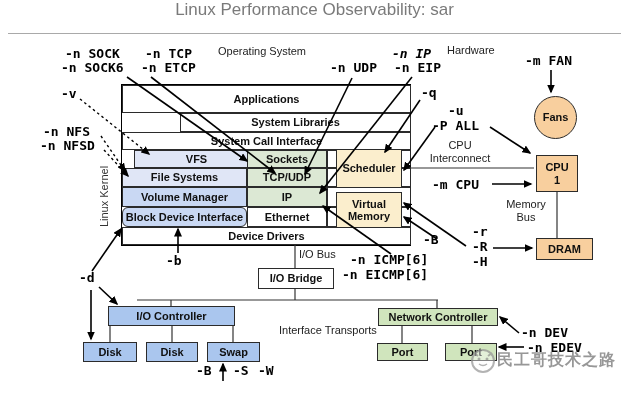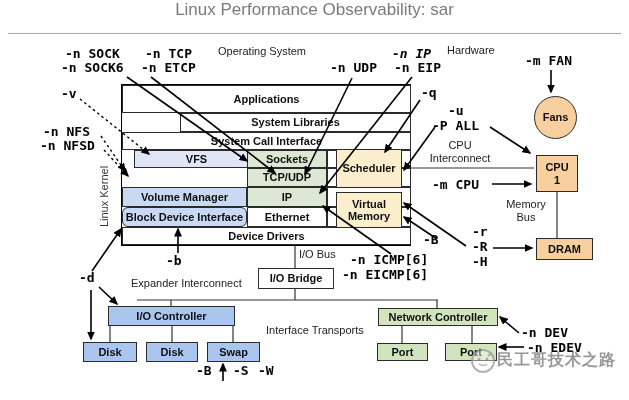--- a/index.html
+++ b/index.html
@@ -73,20 +73,21 @@
   <div class="opt" style="left:527px;top:340px;">-n EDEV</div>
 
   <div class="outer"></div>
   <div class="rot">Linux Kernel</div>
 
   <div class="cell" style="left:122px;top:85px;width:289px;height:28px;background:#fff;">Applications</div>
   <div class="cell" style="left:180px;top:113px;width:231px;height:19px;background:#fff;">System Libraries</div>
   <div class="cell" style="left:122px;top:132px;width:289px;height:18px;background:#fff;">System Call Interface</div>
 
   <div class="cell" style="left:122px;top:150px;width:125px;height:18px;background:#e0e6f6;margin-left:12px;">VFS</div>
+  <div class="cell" style="left:122px;top:168px;width:125px;height:19px;background:#e0e6f6;">File Systems</div>
   <div class="cell" style="left:122px;top:187px;width:125px;height:20px;background:#c9d8f3;">Volume Manager</div>
   <div class="cell" style="left:122px;top:207px;width:125px;height:20px;background:#c9d8f3;border-radius:6px;">Block Device Interface</div>
 
   <div class="cell" style="left:247px;top:150px;width:80px;height:18px;background:#dce8d4;">Sockets</div>
   <div class="cell" style="left:247px;top:168px;width:80px;height:19px;background:#dce8d4;">TCP/UDP</div>
   <div class="cell" style="left:247px;top:187px;width:80px;height:20px;background:#dce8d4;">IP</div>
   <div class="cell" style="left:247px;top:207px;width:80px;height:20px;background:#fff;">Ethernet</div>
 
   <div class="cell" style="left:327px;top:150px;width:84px;height:18px;background:#fff;"></div>
   <div class="cell" style="left:327px;top:168px;width:84px;height:19px;background:#fff;"></div>
@@ -103,23 +104,22 @@
     <div>CPU</div>
     <div>1</div>
   </div>
   <div class="cell" style="left:536px;top:238px;width:57px;height:22px;background:#f8cf9e;">DRAM</div>
 
   <div class="capblock" style="left:424px;top:139px;width:72px;text-align:center;">CPU Interconnect</div>
   <div class="capblock" style="left:500px;top:198px;width:52px;">Memory Bus</div>
 
   <div class="cap" style="left:299px;top:248px;">I/O Bus</div>
   <div class="cell" style="left:258px;top:268px;width:76px;height:21px;background:#fff;">I/O Bridge</div>
-  <div class="cap" style="left:131px;top:277px;">Expander Interconnect</div>
   <div class="cell" style="left:108px;top:306px;width:127px;height:20px;background:#aac6ee;">I/O Controller</div>
-  <div class="cap" style="left:266px;top:324px;">Interface Transports</div>
+  <div class="cap" style="left:279px;top:324px;">Interface Transports</div>
   <div class="cell" style="left:83px;top:342px;width:54px;height:20px;background:#aac6ee;">Disk</div>
   <div class="cell" style="left:146px;top:342px;width:52px;height:20px;background:#aac6ee;">Disk</div>
   <div class="cell" style="left:207px;top:342px;width:53px;height:20px;background:#aac6ee;">Swap</div>
   <div class="cell" style="left:378px;top:308px;width:120px;height:18px;background:#d0e5bd;">Network Controller</div>
   <div class="cell" style="left:377px;top:343px;width:51px;height:18px;background:#d0e5bd;">Port</div>
   <div class="cell" style="left:445px;top:343px;width:52px;height:18px;background:#d0e5bd;">Port</div>
 
   <svg class="wires" width="629" height="400" viewBox="0 0 629 400">
     <defs>
       <marker id="ah" markerWidth="9" markerHeight="8" refX="7.5" refY="4" orient="auto" markerUnits="userSpaceOnUse">

